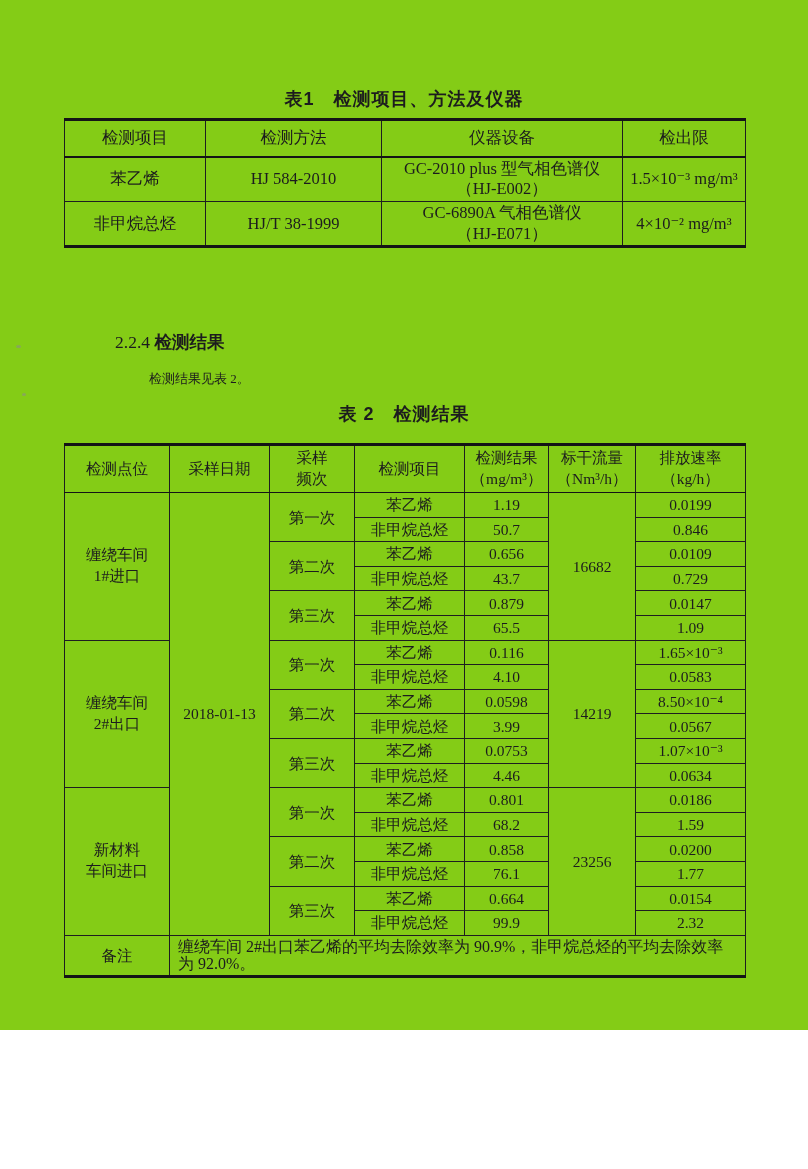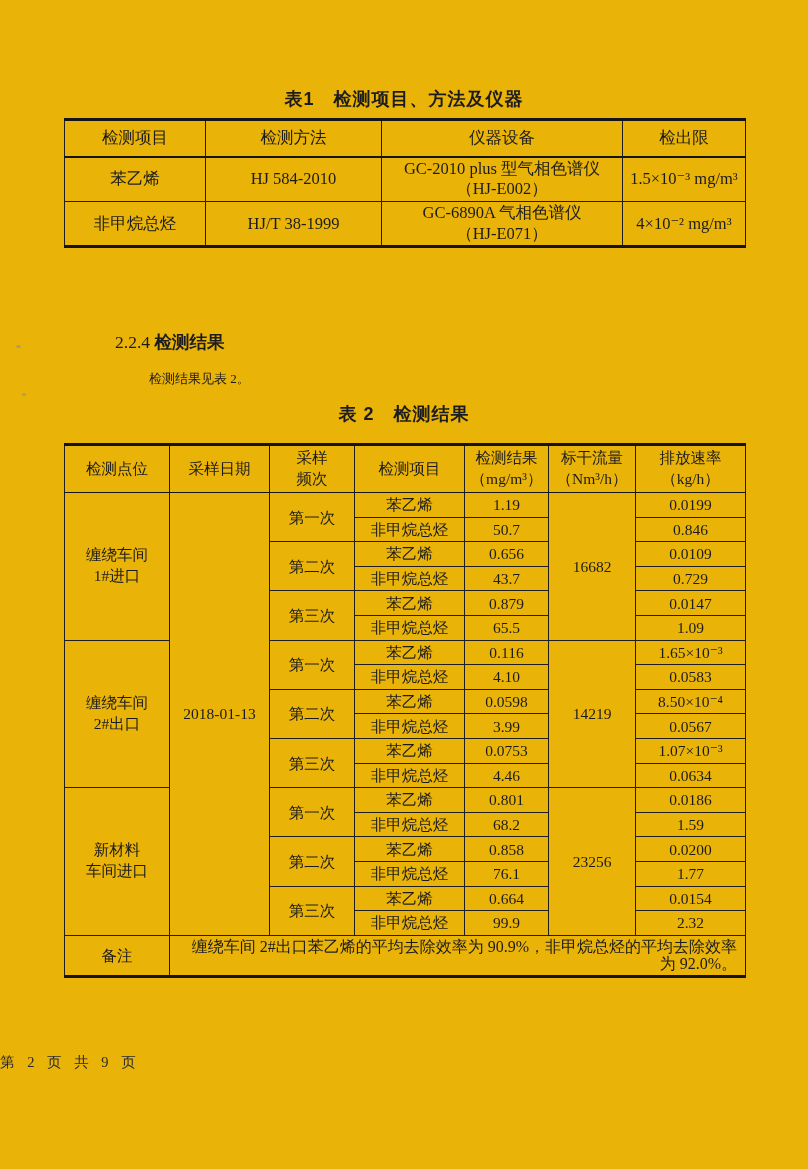--- a/index.html
+++ b/index.html
@@ -1,19 +1,19 @@
 <!DOCTYPE html>
 <html><head>
 <meta charset="utf-8">
 <style>
   html,body{margin:0;padding:0;}
   .page{
     position:relative;
-    width:808px;height:1169px;
-    background:#eab308;
+    width:808px;height:1030px;
+    background:#84cc16;
     font-family:"Liberation Serif","DejaVu Serif",serif;
     color:#1c1c1e;
     overflow:hidden;
   }
   .hei{font-family:"Liberation Sans","DejaVu Sans",sans-serif;font-weight:bold;}
 
   .t1-title{position:absolute;top:87px;left:0;width:808px;text-align:center;font-size:18px;letter-spacing:1px;}
   .sec-heading{position:absolute;top:330px;left:115px;font-size:17.5px;}
   .sec-heading .num{font-family:"Liberation Serif","DejaVu Serif",serif;font-weight:normal;}
   .sec-para{position:absolute;top:370px;left:149px;font-size:13px;text-align:right;}
@@ -28,21 +28,21 @@
   .t1 tbody tr{height:45px;}
   .t1 .two-line div{line-height:1.25;}
 
   .t2{left:64px;top:443px;width:681px;border-top:3px solid #141416;border-bottom:3px solid #141416;font-size:15.5px;}
   .t2 thead tr{height:48px;padding-left:12px;}
   .t2 thead th{border-bottom:1.5px solid #141416;line-height:1.25;}
   .t2 tbody tr{height:24.6px;}
   .t2 tbody td{line-height:1.1;}
   .cell-location div,.cell-header div{line-height:1.35;}
   .remark-row{height:50px;}
-  .remark-content{font-size:16px;line-height:1.5;text-align:right;padding:2px 8px;}
+  .remark-content{font-size:16px;line-height:1.5;text-align:left;padding:2px 8px;}
   .speck{position:absolute;background:#8a8a92;border-radius:50%;opacity:.55;}
   .footer{position:absolute;top:1053px;left:0;width:808px;text-align:left;font-size:14.5px;letter-spacing:4.5px;color:#2a2a2e;}
 </style>
 </head>
 <body>
 
 <div class="page">
 
   <div class="speck" style="left:16px;top:345px;width:5px;height:3px;"></div>
   <div class="speck" style="left:22px;top:393px;width:4px;height:3px;"></div>

